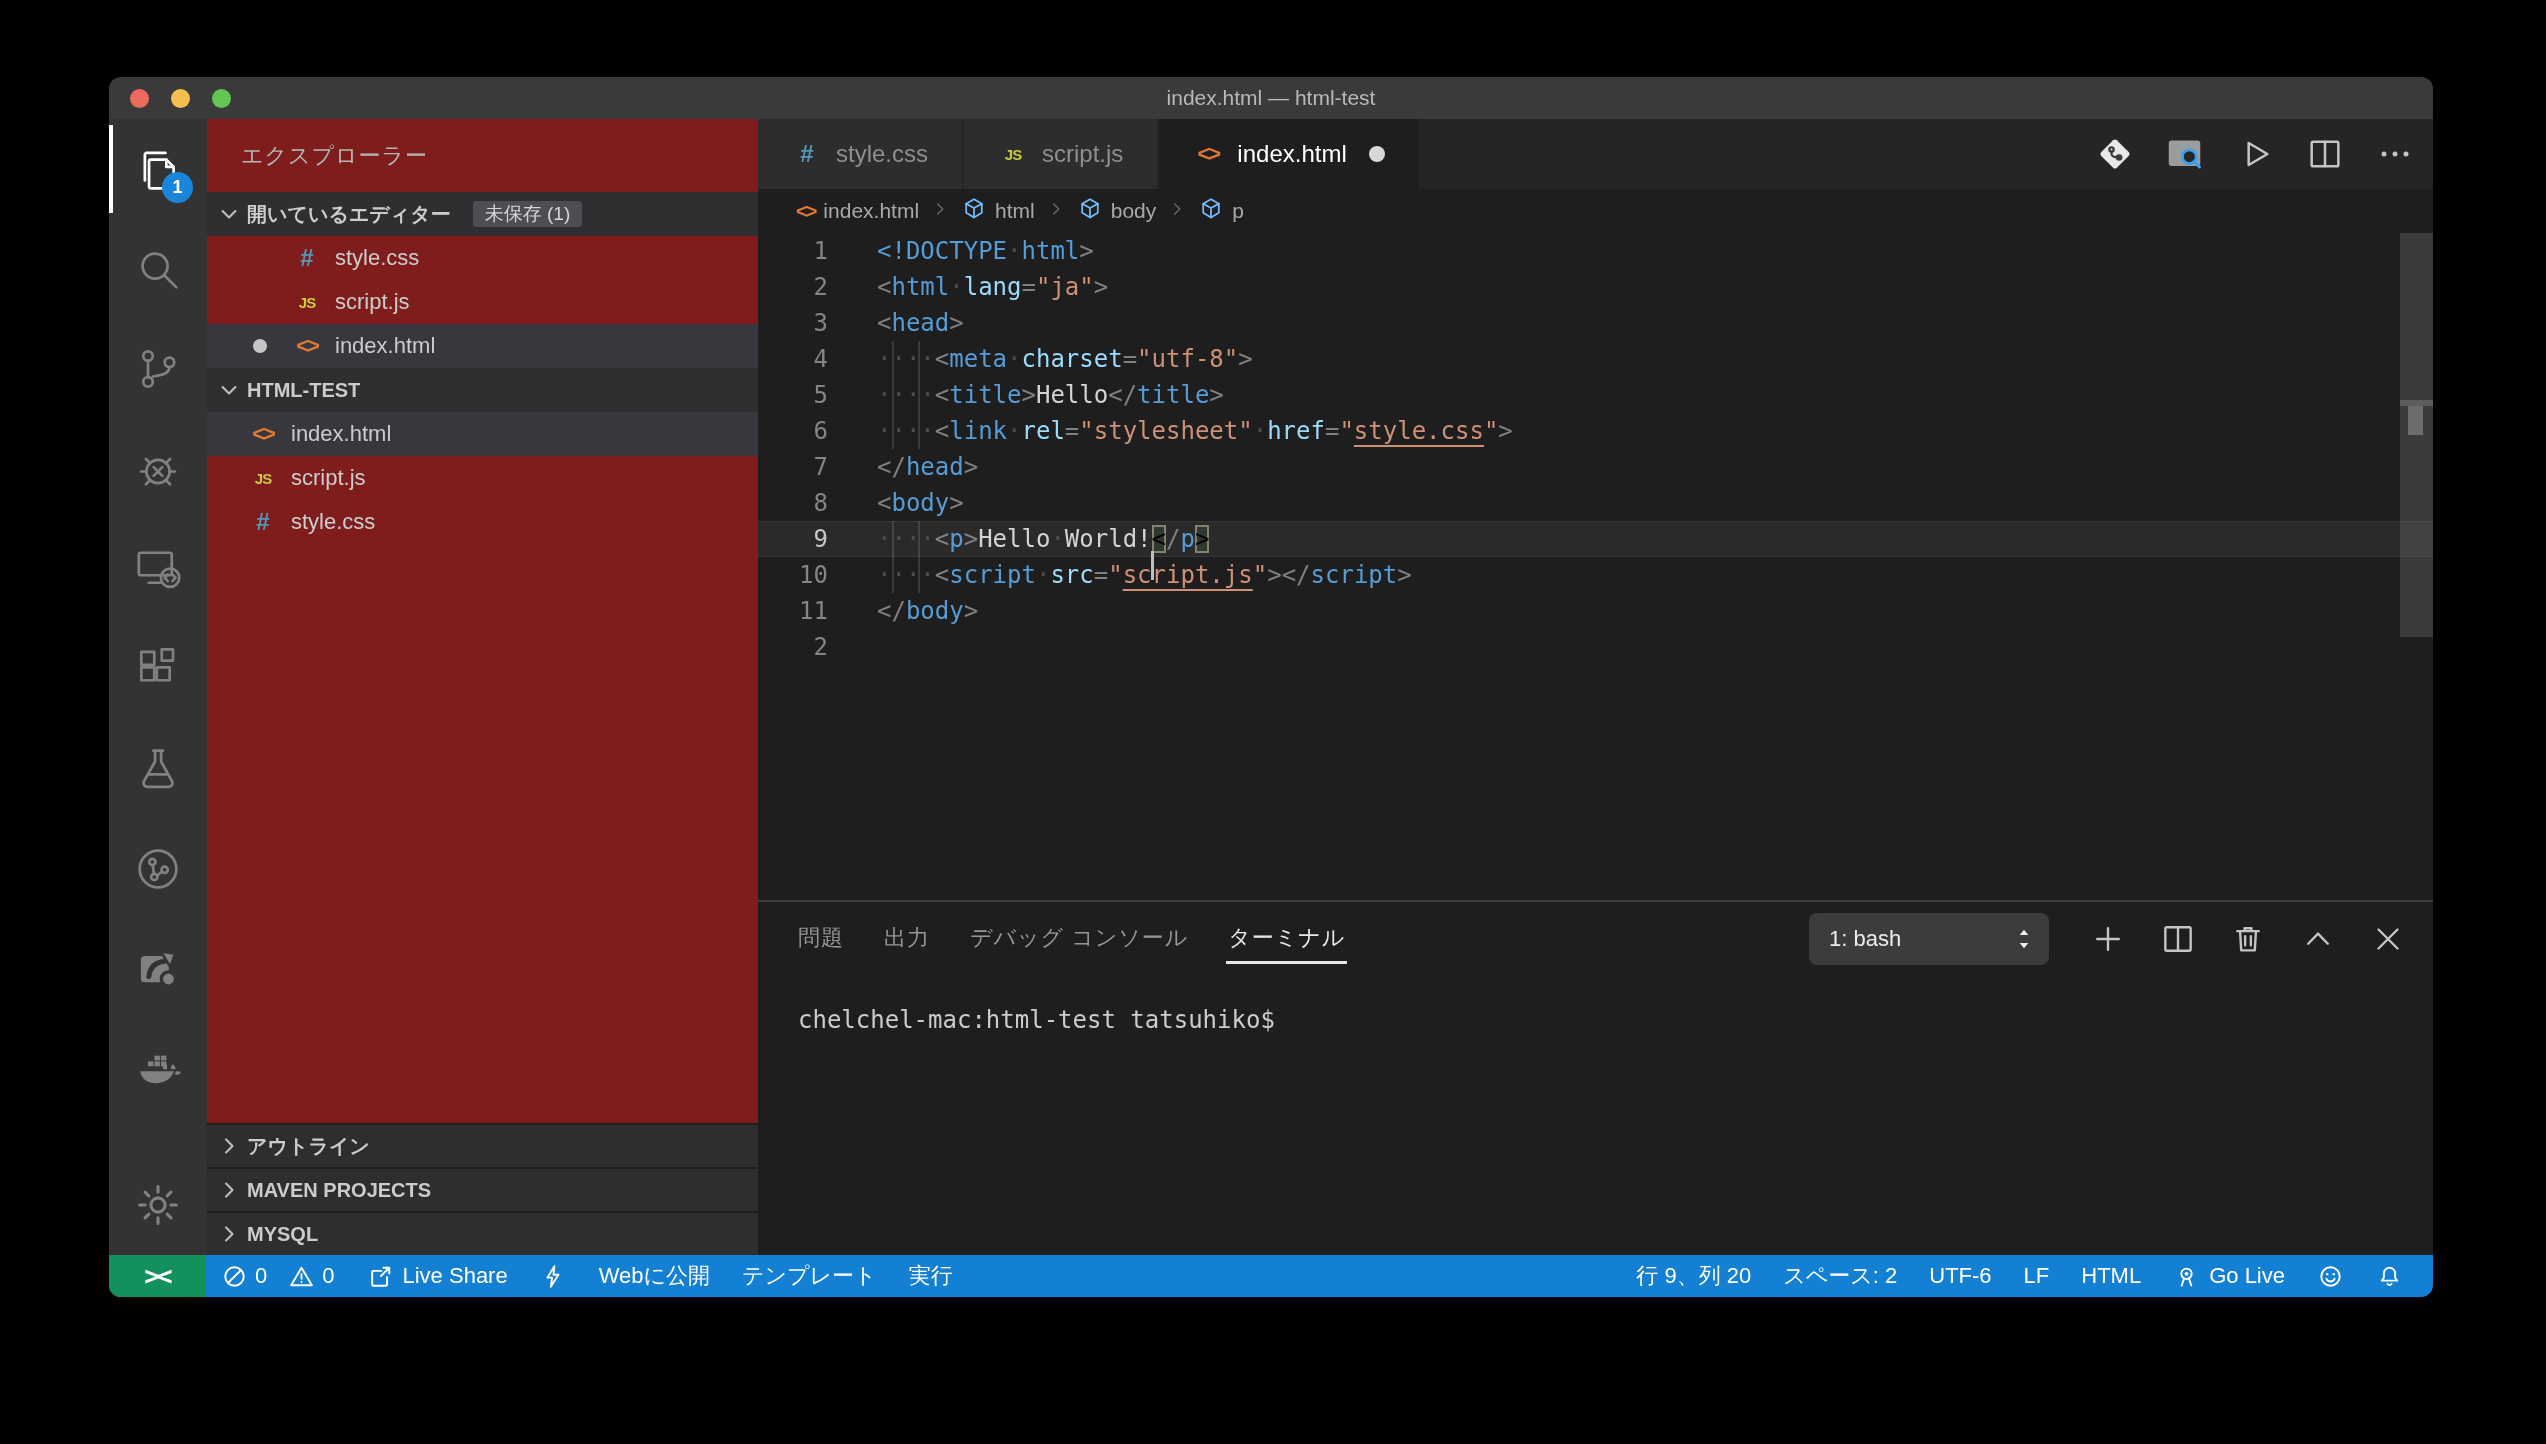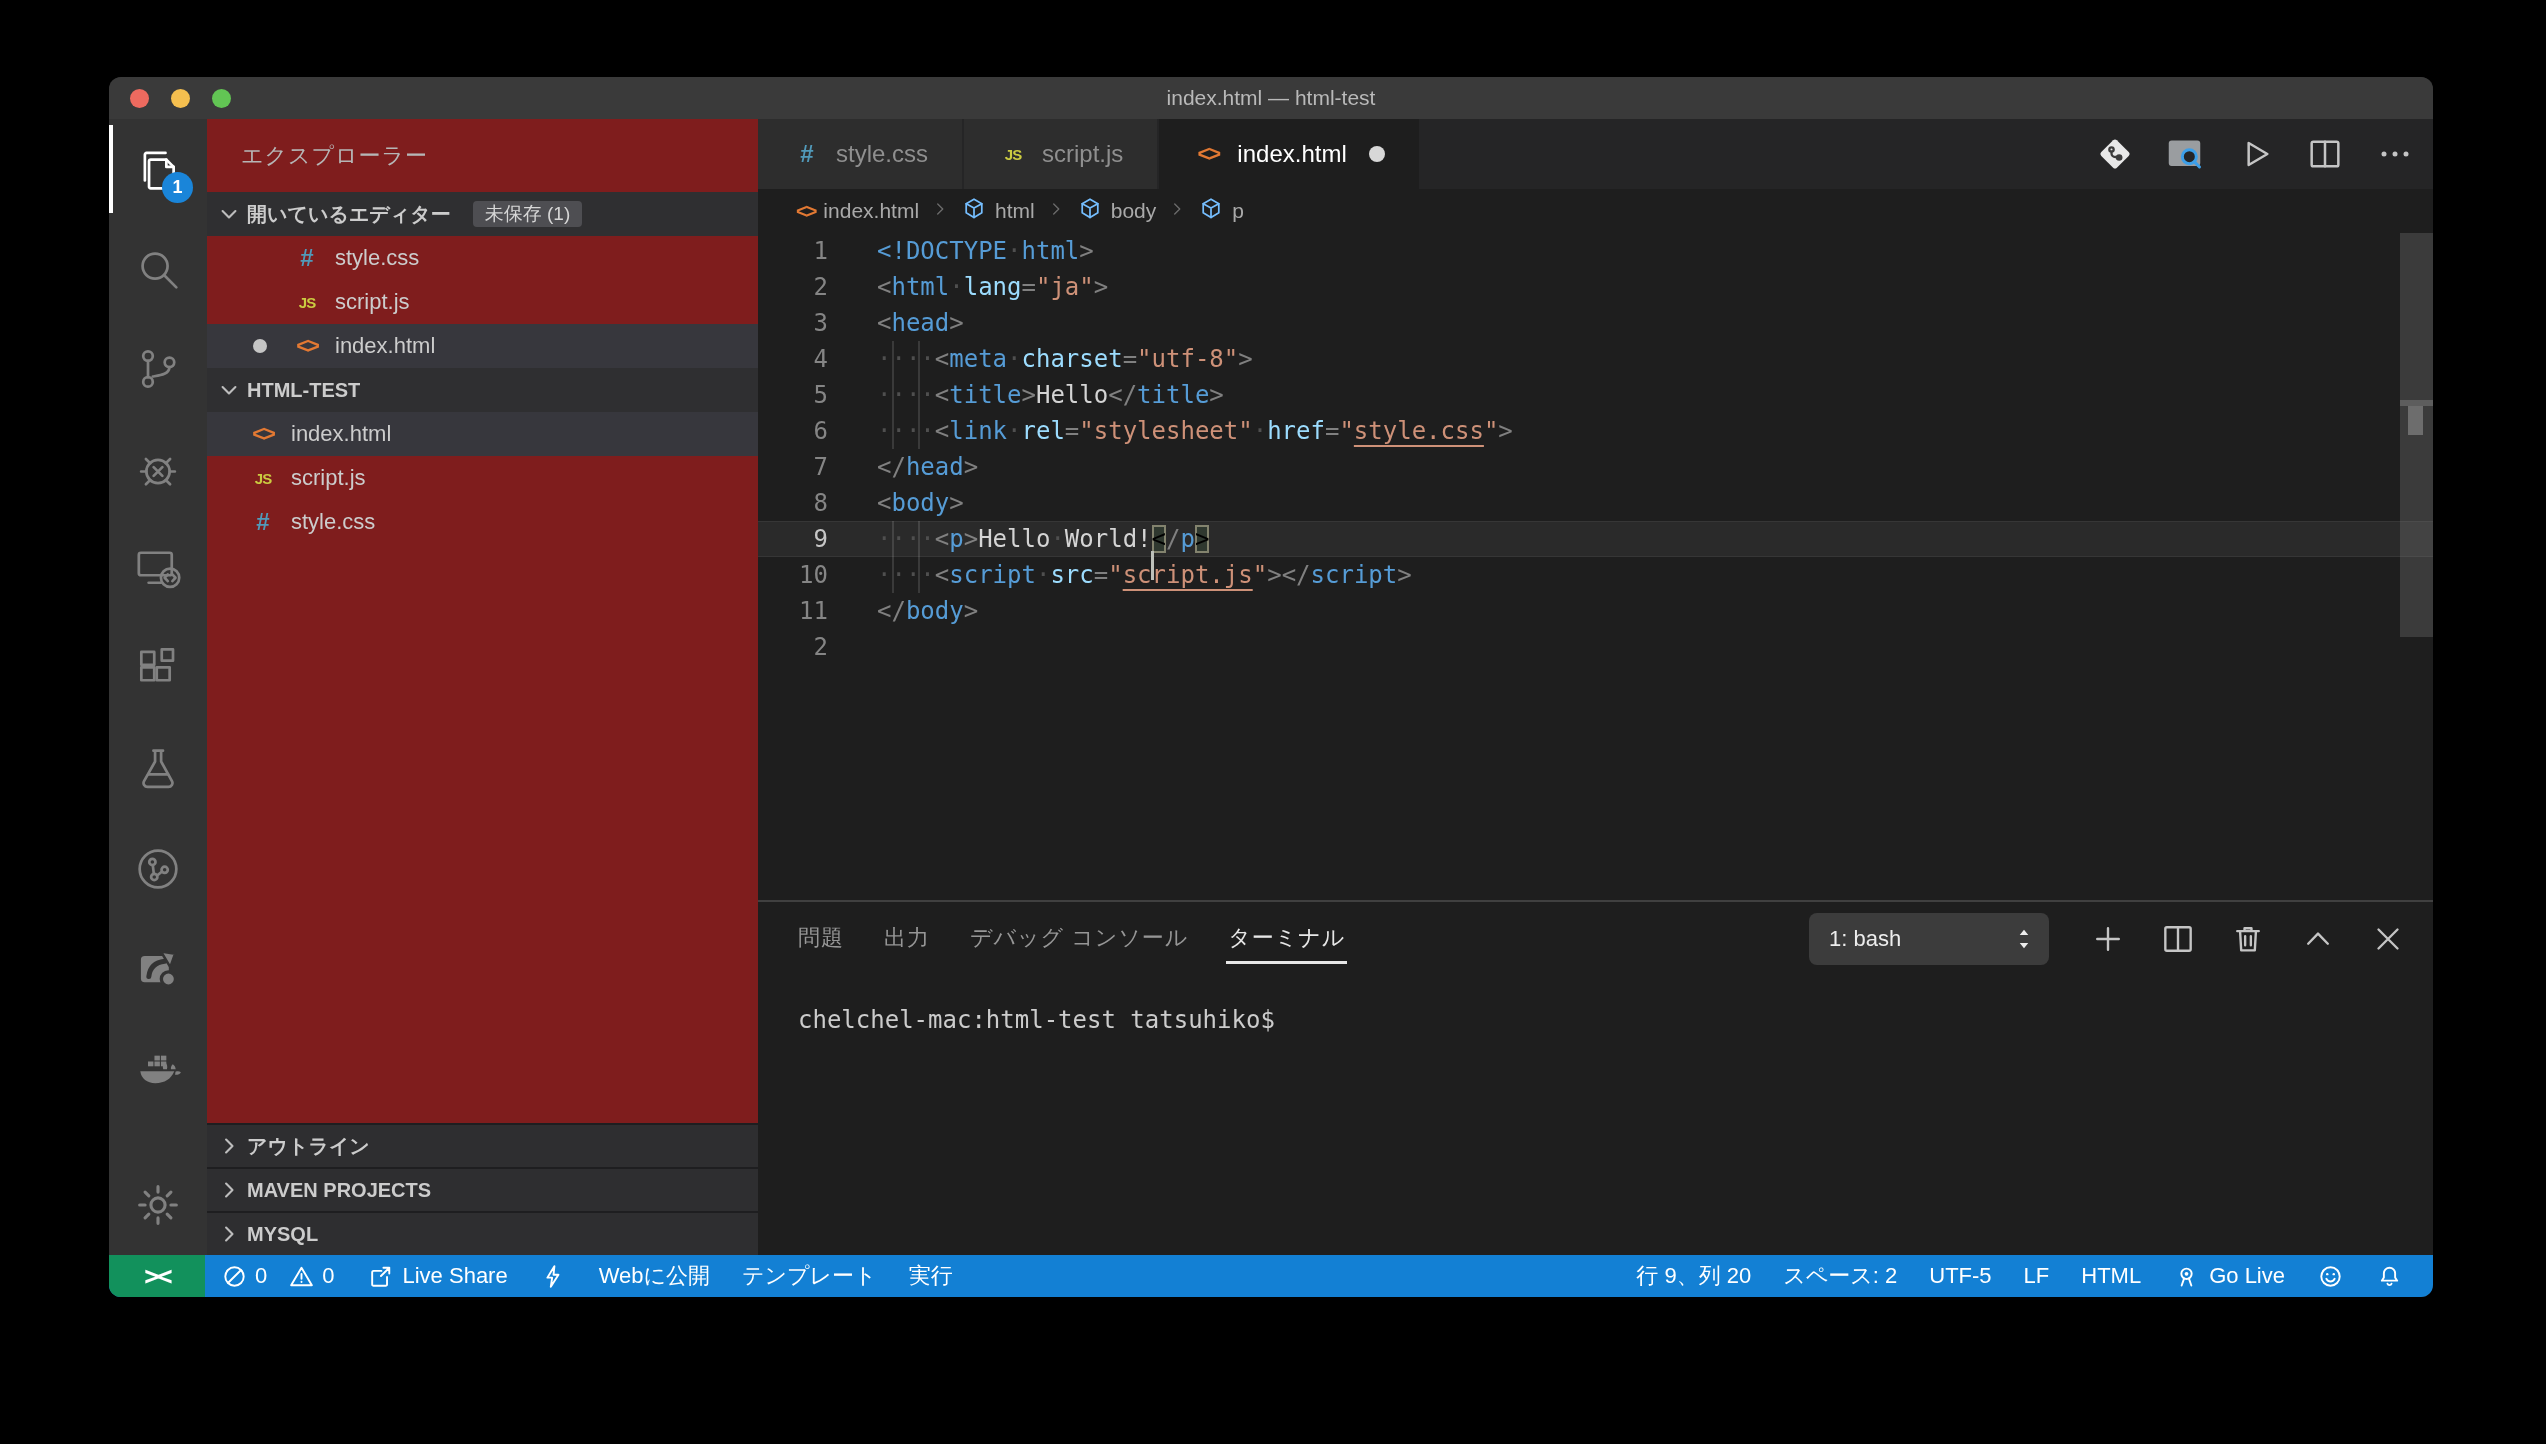--- a/index.html
+++ b/index.html
@@ -528,21 +528,21 @@
         </div>
       </div>
     <div class="st-group right" id="status-right">
         <div class="st-item">
           <span>行 9、列 20</span>
         </div>
         <div class="st-item">
           <span>スペース: 2</span>
         </div>
         <div class="st-item">
-          <span>UTF-5</span>
+          <span>UTF-6</span>
         </div>
         <div class="st-item">
           <span>LF</span>
         </div>
         <div class="st-item">
           <span>HTML</span>
         </div>
         <div class="st-item">
           <svg class="ic" style="width:27px;height:27px;" viewBox="0 0 24 24">
             <circle cx="12" cy="9.6" r="4.6"></circle>

